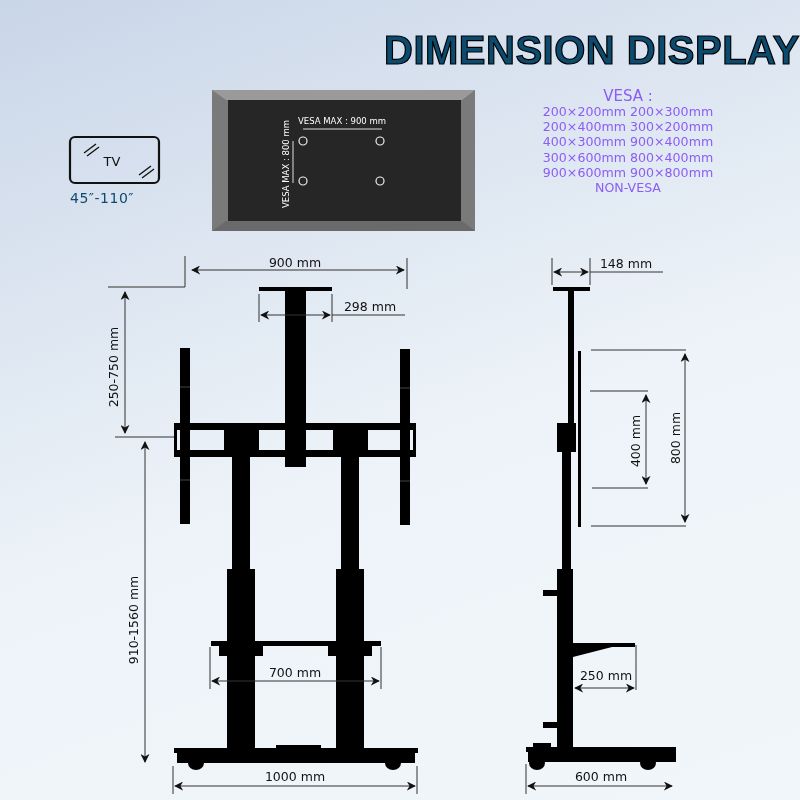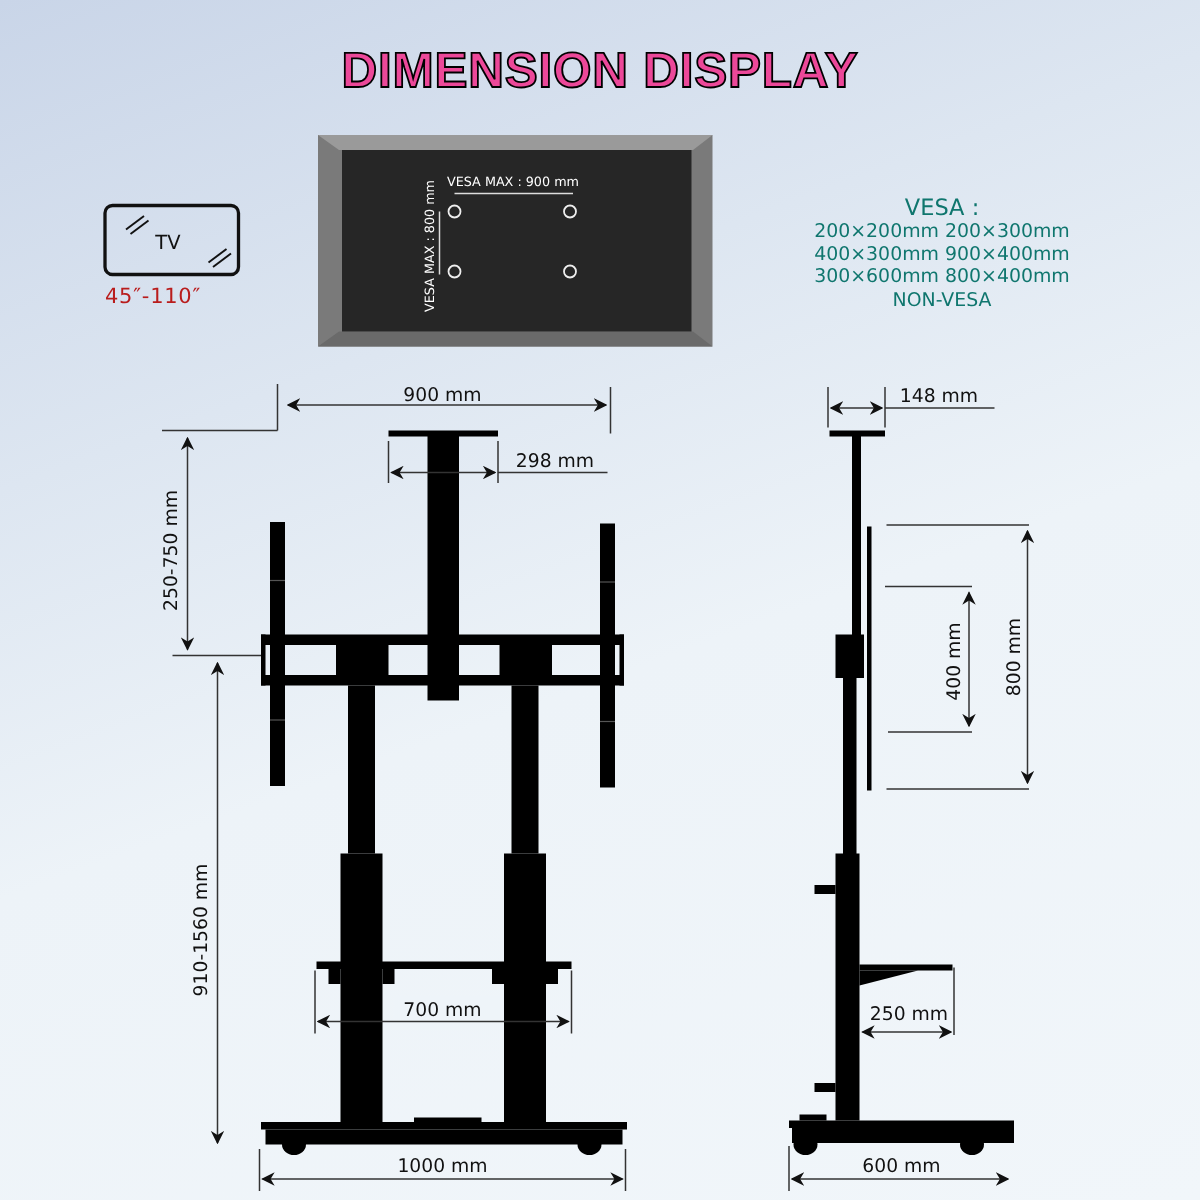--- a/index.html
+++ b/index.html
@@ -3,34 +3,34 @@
 <meta charset="utf-8">
 <style>
   html, body { margin: 0; padding: 0; }
   body {
     width: 800px; height: 800px; overflow: hidden;
     background: linear-gradient(160deg, #c9d5e8 0%, #dde6f1 30%, #edf3f8 55%, #f1f6fa 100%);
     font-family: "DejaVu Sans", sans-serif;
     position: relative;
   }
   .title {
-    position: absolute; left: 0; top: 28px; width: 800px; text-align: center;
-    font-family: "Liberation Sans", sans-serif; font-weight: 900; font-size: 33px;
-    letter-spacing: 0.5px; color: #ec4899;
+    position: absolute; left: 0; top: 28px; width: 800px; text-align: right;
+    font-family: "Liberation Sans", sans-serif; font-weight: 900; font-size: 40px;
+    letter-spacing: 0.5px; color: #0c4a6e;
     -webkit-text-stroke: 1.2px #000;
   }
   .vesa-list {
     position: absolute; left: 528px; top: 88px; width: 200px;
-    text-align: center; font-size: 12.6px; line-height: 15.2px; color: #0f766e; margin-top: 42px;
+    text-align: center; font-size: 12.6px; line-height: 15.2px; color: #8b5cf6;
   }
   .vesa-list .vh { font-size: 15px; line-height: 16px; }
   .vesa-list .row { white-space: nowrap; }
   .tv-size {
     position: absolute; left: 70px; top: 190px; width: 100px;
-    font-size: 14px; color: #b91c1c; letter-spacing: 0.5px;
+    font-size: 14px; color: #0c4a6e; letter-spacing: 0.5px;
   }
   svg.drawing { position: absolute; left: 0; top: 0; }
   .dim { font-family: "DejaVu Sans", sans-serif; font-size: 12.5px; fill: #111; }
   .vesa-in { font-family: "DejaVu Sans", sans-serif; font-size: 8.5px; fill: #fff; }
 </style>
 </head>
 <body>
 
 <div class="title">DIMENSION DISPLAY</div>
 
@@ -183,16 +183,18 @@
     <line x1="528" y1="786" x2="672" y2="786" stroke="#333" stroke-width="1" marker-start="url(#ah)" marker-end="url(#ah)"></line>
     <text x="601" y="781" text-anchor="middle" class="dim">600 mm</text>
   </g>
 </svg>
 
 <div class="tv-size">45″-110″</div>
 
 <div class="vesa-list">
   <div class="vh">VESA :</div>
   <div class="row"><span>200×200mm</span> <span>200×300mm</span></div>
+  <div class="row"><span>200×400mm</span> <span>300×200mm</span></div>
   <div class="row"><span>400×300mm</span> <span>900×400mm</span></div>
   <div class="row"><span>300×600mm</span> <span>800×400mm</span></div>
+  <div class="row"><span>900×600mm</span> <span>900×800mm</span></div>
   <div class="row">NON-VESA</div>
 </div>
 
 </body></html>

